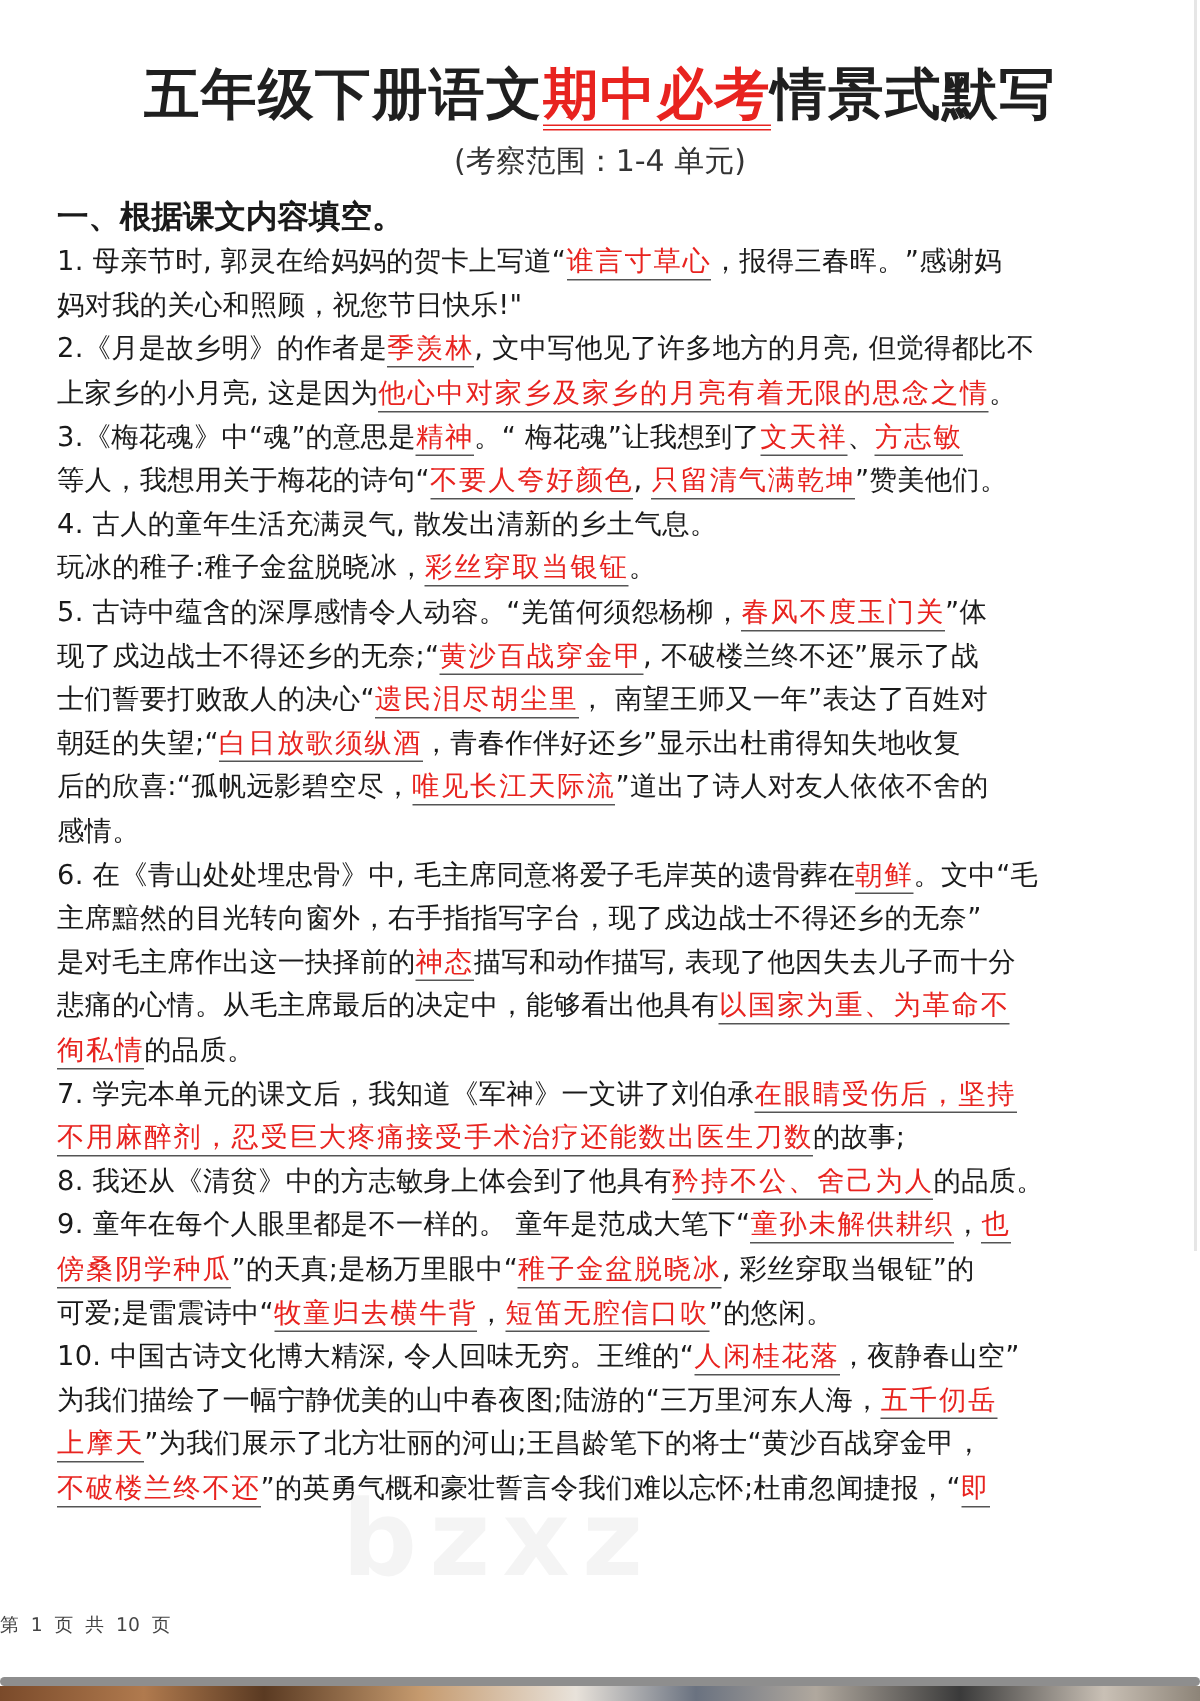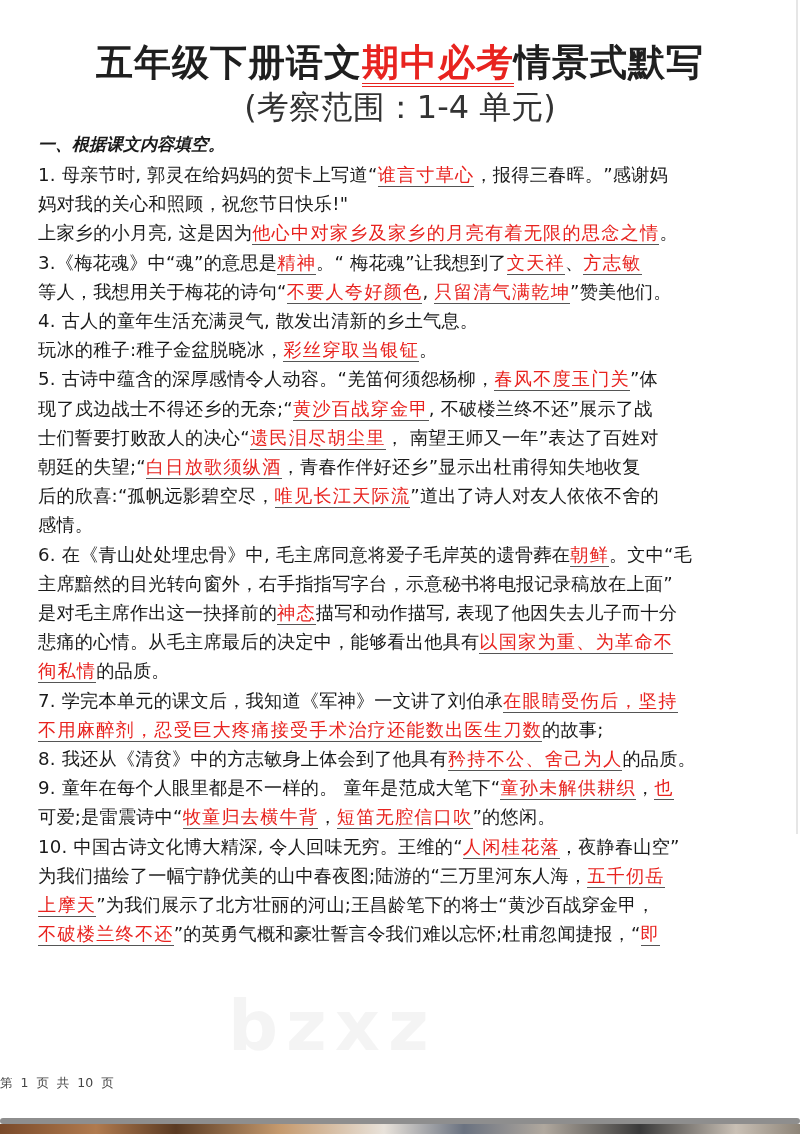--- a/index.html
+++ b/index.html
@@ -14,27 +14,27 @@
     background:#fff; border-right:2px solid #e6e6e6;
   }
   .title {
     position:absolute; top:38px; left:0; width:800px; text-align:center;
     font-size:37px; line-height:50px; font-weight:bold; color:#1f1f1f; letter-spacing:1px;
     font-family:"Liberation Sans","DejaVu Sans",sans-serif;
   }
   .title .hl { color:#e8231f; border-bottom:4px double #e8231f; padding-bottom:0px; }
   .subtitle {
     position:absolute; top:92px; left:0; width:800px; text-align:center;
-    font-size:32px; line-height:30px; color:#333;
+    font-size:20px; line-height:30px; color:#333;
   }
   .content { position:absolute; left:38px; top:130px; width:722px; }
   .line {
     font-size:18.2px; line-height:29.2px; white-space:nowrap; letter-spacing:0.2px;
   }
-  .section-head { font-size:17px; font-weight:bold; line-height:28px; margin-bottom:2px;font-style:italic; }
+  .section-head { font-size:21px; font-weight:bold; line-height:28px; margin-bottom:2px; }
   .ans {
     color:#e8231f; font-weight:normal; border-bottom:1.5px solid #555; padding-bottom:1px;
     letter-spacing:1.2px;
   }
   .footer {
     position:absolute; top:1075px; left:0; width:800px; text-align:left;
     font-size:12.5px; color:#444; word-spacing:4px;
   }
   .scrollbar {
     position:absolute; left:0; top:1118px; width:800px; height:6px; background:#8e8e8e;
@@ -56,40 +56,42 @@
   <div class="title">
     <span>五年级下册语文</span><span class="hl">期中必考</span><span>情景式默写</span>
   </div>
   <div class="subtitle">(考察范围：1-4 单元)</div>
 
   <div class="content">
     <div class="section-head">一、根据课文内容填空。</div>
     <div id="lines">
         <div class="line"><span>1. 母亲节时, 郭灵在给妈妈的贺卡上写道“</span><span class="ans">谁言寸草心</span><span>，报得三春晖。”感谢妈</span></div>
         <div class="line"><span>妈对我的关心和照顾，祝您节日快乐!"</span></div>
+        <div class="line"><span>2.《月是故乡明》的作者是</span><span class="ans">季羡林</span><span>, 文中写他见了许多地方的月亮, 但觉得都比不</span></div>
         <div class="line"><span>上家乡的小月亮, 这是因为</span><span class="ans">他心中对家乡及家乡的月亮有着无限的思念之情</span><span>。</span></div>
         <div class="line"><span>3.《梅花魂》中“魂”的意思是</span><span class="ans">精神</span><span>。“ 梅花魂”让我想到了</span><span class="ans">文天祥</span><span>、</span><span class="ans">方志敏</span></div>
         <div class="line"><span>等人，我想用关于梅花的诗句“</span><span class="ans">不要人夸好颜色</span><span>, </span><span class="ans">只留清气满乾坤</span><span>”赞美他们。</span></div>
         <div class="line"><span>4. 古人的童年生活充满灵气, 散发出清新的乡土气息。</span></div>
         <div class="line"><span>玩冰的稚子:稚子金盆脱晓冰，</span><span class="ans">彩丝穿取当银钲</span><span>。</span></div>
         <div class="line"><span>5. 古诗中蕴含的深厚感情令人动容。“羌笛何须怨杨柳，</span><span class="ans">春风不度玉门关</span><span>”体</span></div>
         <div class="line"><span>现了戍边战士不得还乡的无奈;“</span><span class="ans">黄沙百战穿金甲</span><span>, 不破楼兰终不还”展示了战</span></div>
         <div class="line"><span>士们誓要打败敌人的决心“</span><span class="ans">遗民泪尽胡尘里</span><span>， 南望王师又一年”表达了百姓对</span></div>
         <div class="line"><span>朝廷的失望;“</span><span class="ans">白日放歌须纵酒</span><span>，青春作伴好还乡”显示出杜甫得知失地收复</span></div>
         <div class="line"><span>后的欣喜:“孤帆远影碧空尽，</span><span class="ans">唯见长江天际流</span><span>”道出了诗人对友人依依不舍的</span></div>
         <div class="line"><span>感情。</span></div>
         <div class="line"><span>6. 在《青山处处埋忠骨》中, 毛主席同意将爱子毛岸英的遗骨葬在</span><span class="ans">朝鲜</span><span>。文中“毛</span></div>
-        <div class="line"><span>主席黯然的目光转向窗外，右手指指写字台，示意秘书将电报记录稿放在上面”</span></div>
+        <div class="line"><span>主席黯然的目光转向窗外，右手指指写字台，现了戍边战士不得还乡的无奈”</span></div>
         <div class="line"><span>是对毛主席作出这一抉择前的</span><span class="ans">神态</span><span>描写和动作描写, 表现了他因失去儿子而十分</span></div>
         <div class="line"><span>悲痛的心情。从毛主席最后的决定中，能够看出他具有</span><span class="ans">以国家为重、为革命不</span></div>
         <div class="line"><span class="ans">徇私情</span><span>的品质。</span></div>
         <div class="line"><span>7. 学完本单元的课文后，我知道《军神》一文讲了刘伯承</span><span class="ans">在眼睛受伤后，坚持</span></div>
         <div class="line"><span class="ans">不用麻醉剂，忍受巨大疼痛接受手术治疗还能数出医生刀数</span><span>的故事;</span></div>
         <div class="line"><span>8. 我还从《清贫》中的方志敏身上体会到了他具有</span><span class="ans">矜持不公、舍己为人</span><span>的品质。</span></div>
         <div class="line"><span>9. 童年在每个人眼里都是不一样的。 童年是范成大笔下“</span><span class="ans">童孙未解供耕织</span><span>，</span><span class="ans">也</span></div>
+        <div class="line"><span class="ans">傍桑阴学种瓜</span><span>”的天真;是杨万里眼中“</span><span class="ans">稚子金盆脱晓冰</span><span>, 彩丝穿取当银钲”的</span></div>
         <div class="line"><span>可爱;是雷震诗中“</span><span class="ans">牧童归去横牛背</span><span>，</span><span class="ans">短笛无腔信口吹</span><span>”的悠闲。</span></div>
         <div class="line"><span>10. 中国古诗文化博大精深, 令人回味无穷。王维的“</span><span class="ans">人闲桂花落</span><span>，夜静春山空”</span></div>
         <div class="line"><span>为我们描绘了一幅宁静优美的山中春夜图;陆游的“三万里河东人海，</span><span class="ans">五千仞岳</span></div>
         <div class="line"><span class="ans">上摩天</span><span>”为我们展示了北方壮丽的河山;王昌龄笔下的将士“黄沙百战穿金甲，</span></div>
         <div class="line"><span class="ans">不破楼兰终不还</span><span>”的英勇气概和豪壮誓言令我们难以忘怀;杜甫忽闻捷报，“</span><span class="ans">即</span></div>
       </div>
   </div>
 
   <div class="watermark">bzxz</div>
 

